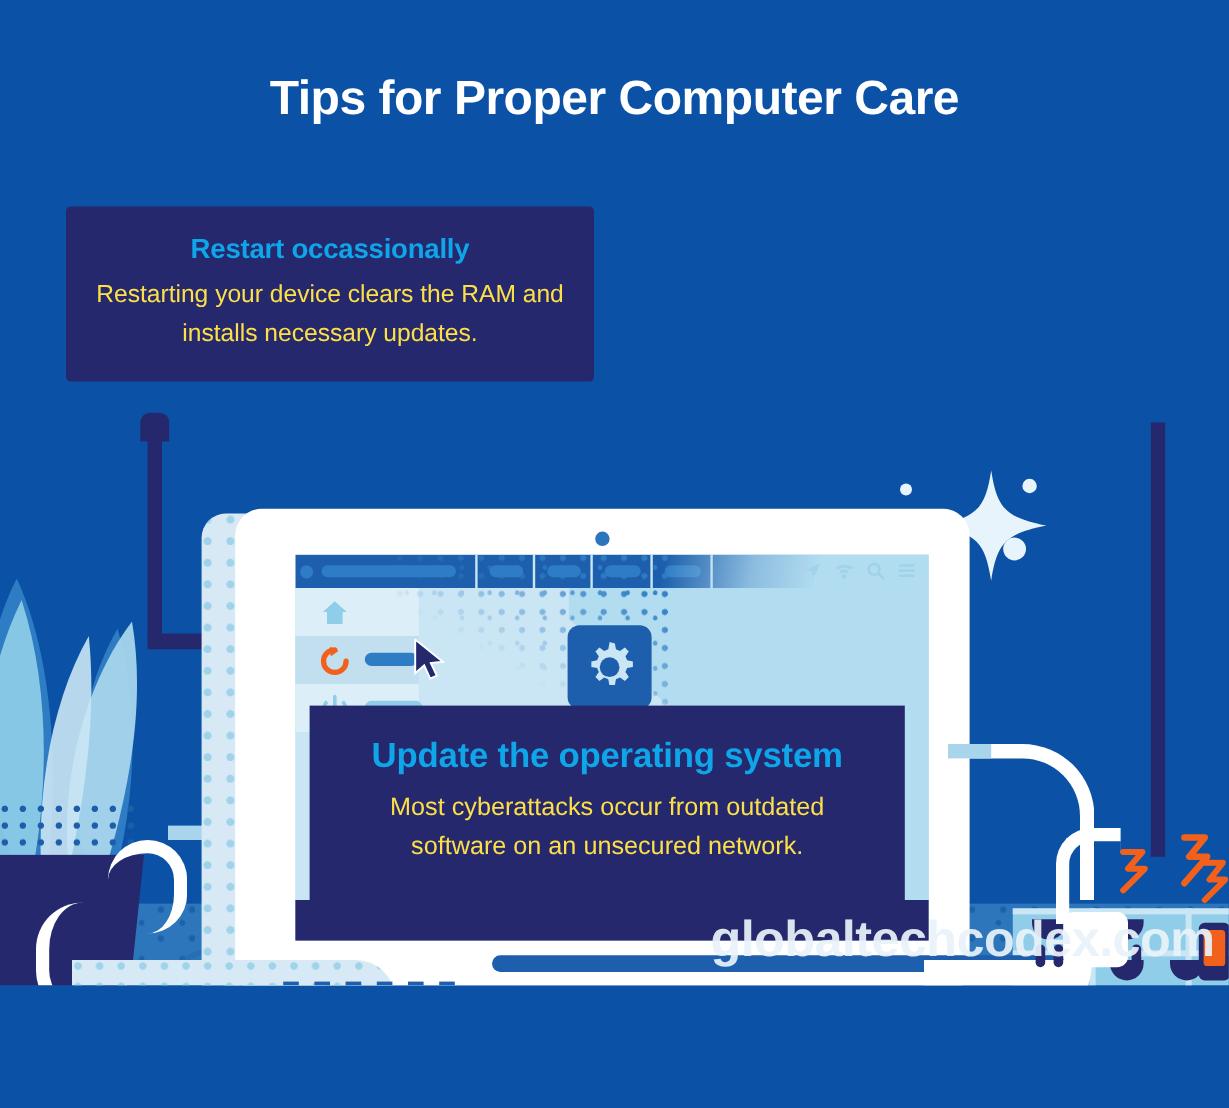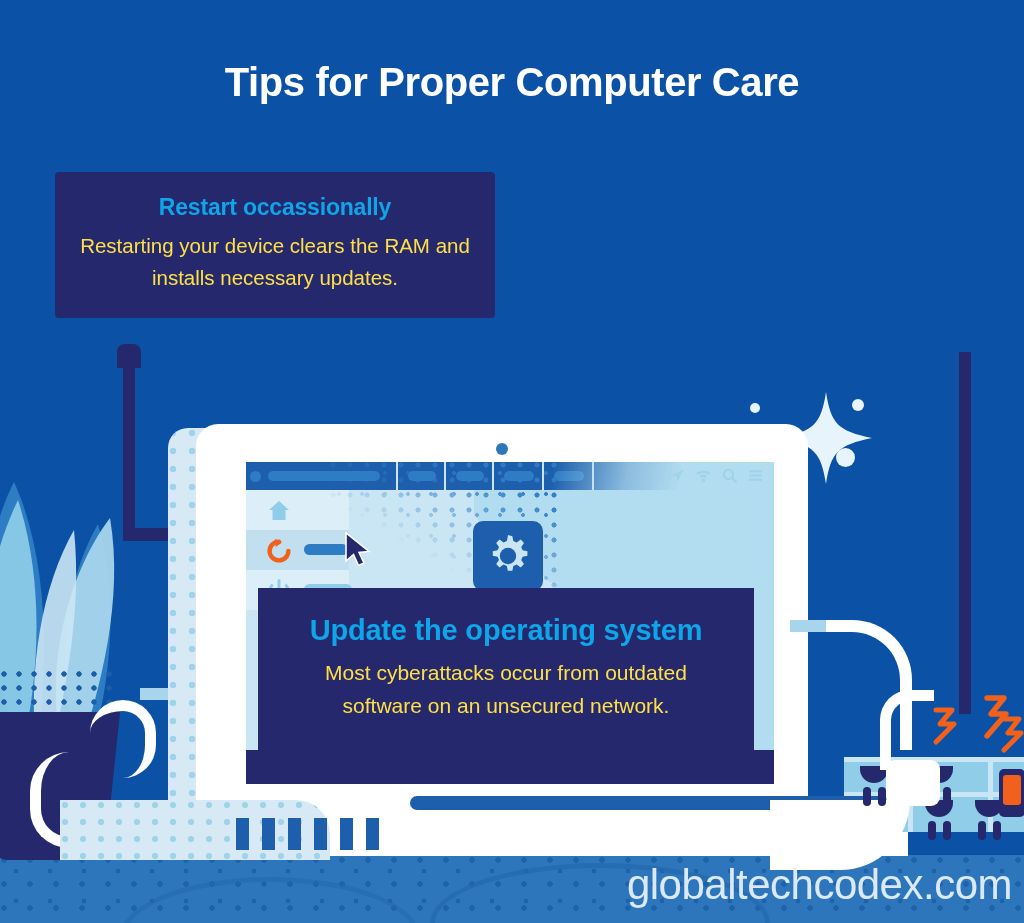--- a/index.html
+++ b/index.html
@@ -2,21 +2,21 @@
 <html><head>
 <meta charset="utf-8">
 <style>
   * { margin:0; padding:0; box-sizing:border-box; }
   html,body { width:1024px; height:923px; overflow:hidden; }
   body {
     font-family:"Liberation Sans", sans-serif;
     background:#0B52A6;
     position:relative;
   }
-  #stage { position:absolute; inset:0; width:1024px; height:923px; overflow:hidden; }
+  #stage { position:absolute; inset:0; width:1024px; height:821px; overflow:hidden; }
 
   
   .floor-band {
     position:absolute; left:0; right:0; bottom:0; height:68px;
     background:#2D76BC;
   }
   .floor-dots {
     position:absolute; left:0; right:0; bottom:0; height:68px;
     background-image:
       radial-gradient(circle at 4px 5px, #1C5FA8 2.6px, transparent 3px),
@@ -233,21 +233,21 @@
   }
   .bolt { position:absolute; z-index:13; }
 
   
   #sparkle { position:absolute; left:778px; top:390px; z-index:8; }
   .sdot { position:absolute; border-radius:50%; background:#E8F4FB; z-index:8; }
 
   
   #watermark {
     position:absolute; left:0; bottom:14px; width:1024px; text-align:right;
-    padding-right:12px; color:#EAF3FA; font-size:42px; font-weight:normal;
+    padding-right:12px; color:#EAF3FA; font-size:42px; font-weight:bold;
     letter-spacing:-0.5px; opacity:.92; z-index:60;
   }
 </style>
 </head>
 <body>
 
 <div id="stage">
 
   <div class="floor-band"></div>
   <div class="floor-dots"></div>

